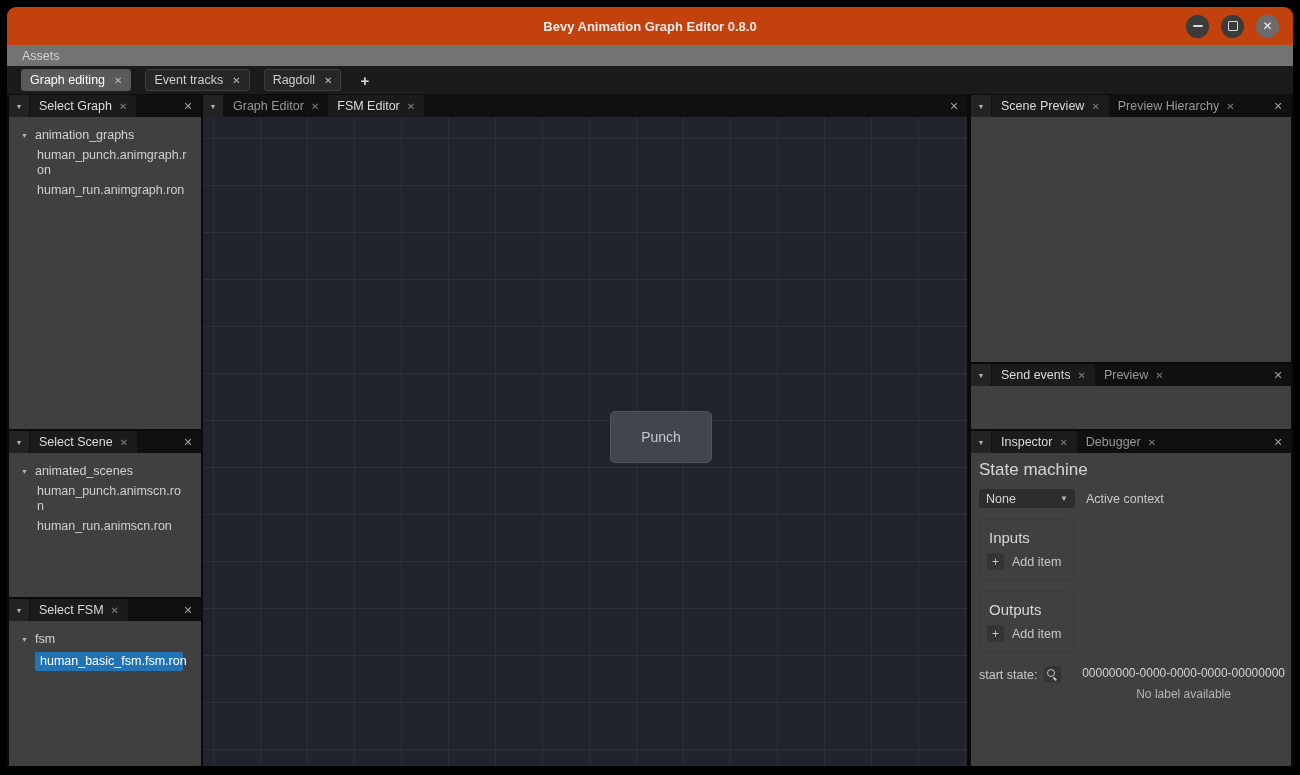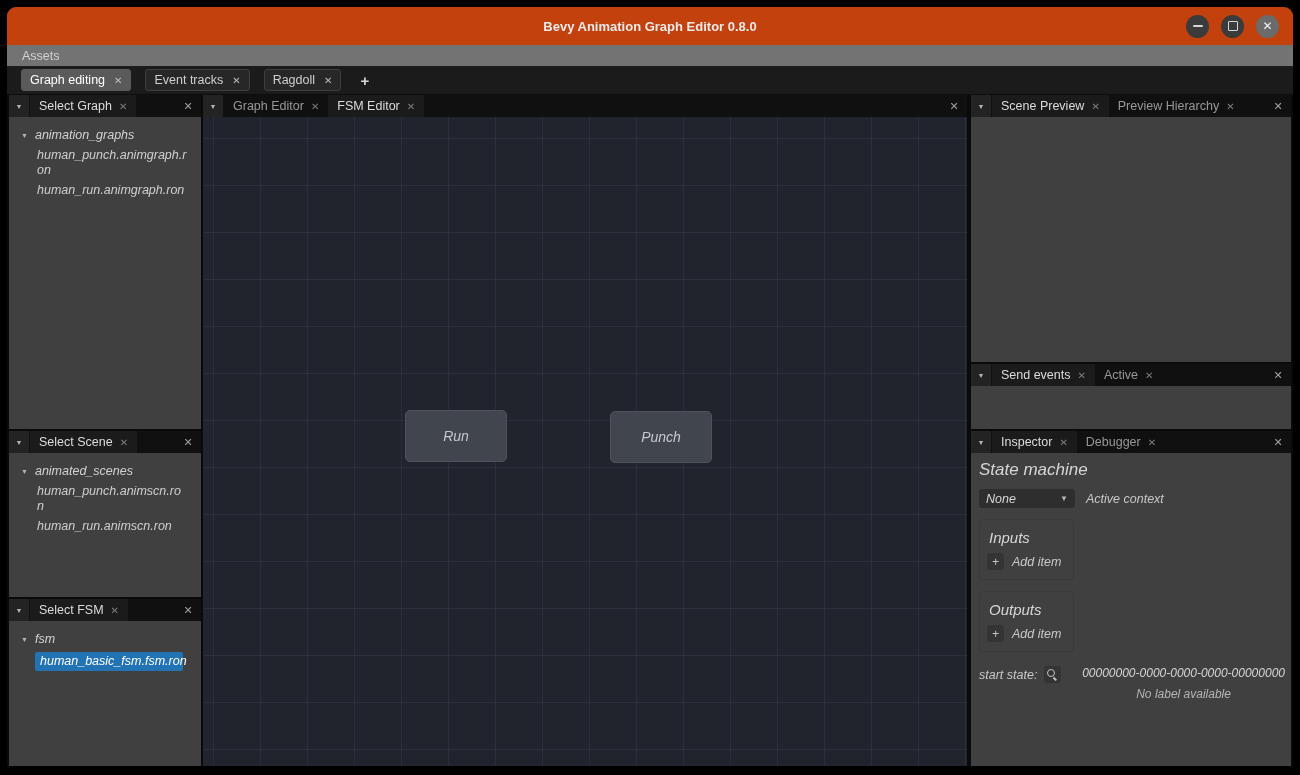--- a/index.html
+++ b/index.html
@@ -34,21 +34,21 @@
   .dock{position:relative;flex:1;background:#0a0a0a;}
   .panel{position:absolute;background:#404040;display:flex;flex-direction:column;overflow:hidden;}
   .phead{height:22px;background:#101010;display:flex;align-items:stretch;flex:0 0 22px;}
   .collapse-btn{width:20px;background:#232323;display:flex;align-items:center;justify-content:center;
                 font-size:7px;color:#b4b4b4;margin-right:1px;}
   .ptab{display:flex;align-items:center;gap:7px;padding:0 9px;font-size:12.5px;color:#989898;white-space:nowrap;}
   .ptab.sel{background:#1b1b1b;color:#dcdcdc;}
   .tab-x{font-size:10px;color:#7f7f7f;}
   .phead-spacer{flex:1;}
   .phead-close{width:26px;display:flex;align-items:center;justify-content:center;font-size:11px;color:#a0a0a0;}
-  .pbody{flex:1;position:relative;overflow:hidden;font-style:italic;}
+  .pbody{flex:1;position:relative;overflow:hidden;}
 
   
   .tree{padding:9px 4px 0 12px;font-size:12.5px;}
   .tree-root{display:flex;align-items:center;gap:7px;margin:2px 0 6px;color:#d2d2d2;}
   .tri{font-size:7px;color:#b0b0b0;}
   .tree-item{padding-left:16px;margin:5px 0;line-height:1.2;color:#cfcfcf;word-break:break-all;padding-right:10px;}
   .tree-item.selected{background:#2273b4;color:#ffffff;border-radius:2px;margin-left:14px;padding:2px 5px;
                       margin-right:14px;word-break:normal;}
 
   
@@ -197,23 +197,20 @@
         </div>
         <div class="ptab sel">
           <span>FSM Editor</span>
           <span class="tab-x">✕</span>
         </div>
         <div class="phead-spacer"></div>
         <div class="phead-close">✕</div>
       </div>
       <div class="pbody">
         <div class="canvas">
-          <div class="node" style="left:202px;top:293px;">
-            <span>Run</span>
-          </div>
           <div class="node" style="left:407px;top:294px;">
             <span>Punch</span>
           </div>
         </div>
       </div>
     </div>
 
     <div class="panel" style="left:964px;top:0;width:320px;height:267px;">
       <div class="phead">
         <div class="collapse-btn">▼</div>
@@ -232,21 +229,21 @@
     </div>
 
     <div class="panel" style="left:964px;top:269px;width:320px;height:65px;">
       <div class="phead">
         <div class="collapse-btn">▼</div>
         <div class="ptab sel">
           <span>Send events</span>
           <span class="tab-x">✕</span>
         </div>
         <div class="ptab">
-          <span>Active</span>
+          <span>Preview</span>
           <span class="tab-x">✕</span>
         </div>
         <div class="phead-spacer"></div>
         <div class="phead-close">✕</div>
       </div>
       <div class="pbody"></div>
     </div>
 
     <div class="panel" style="left:964px;top:336px;width:320px;bottom:0;">
       <div class="phead">

